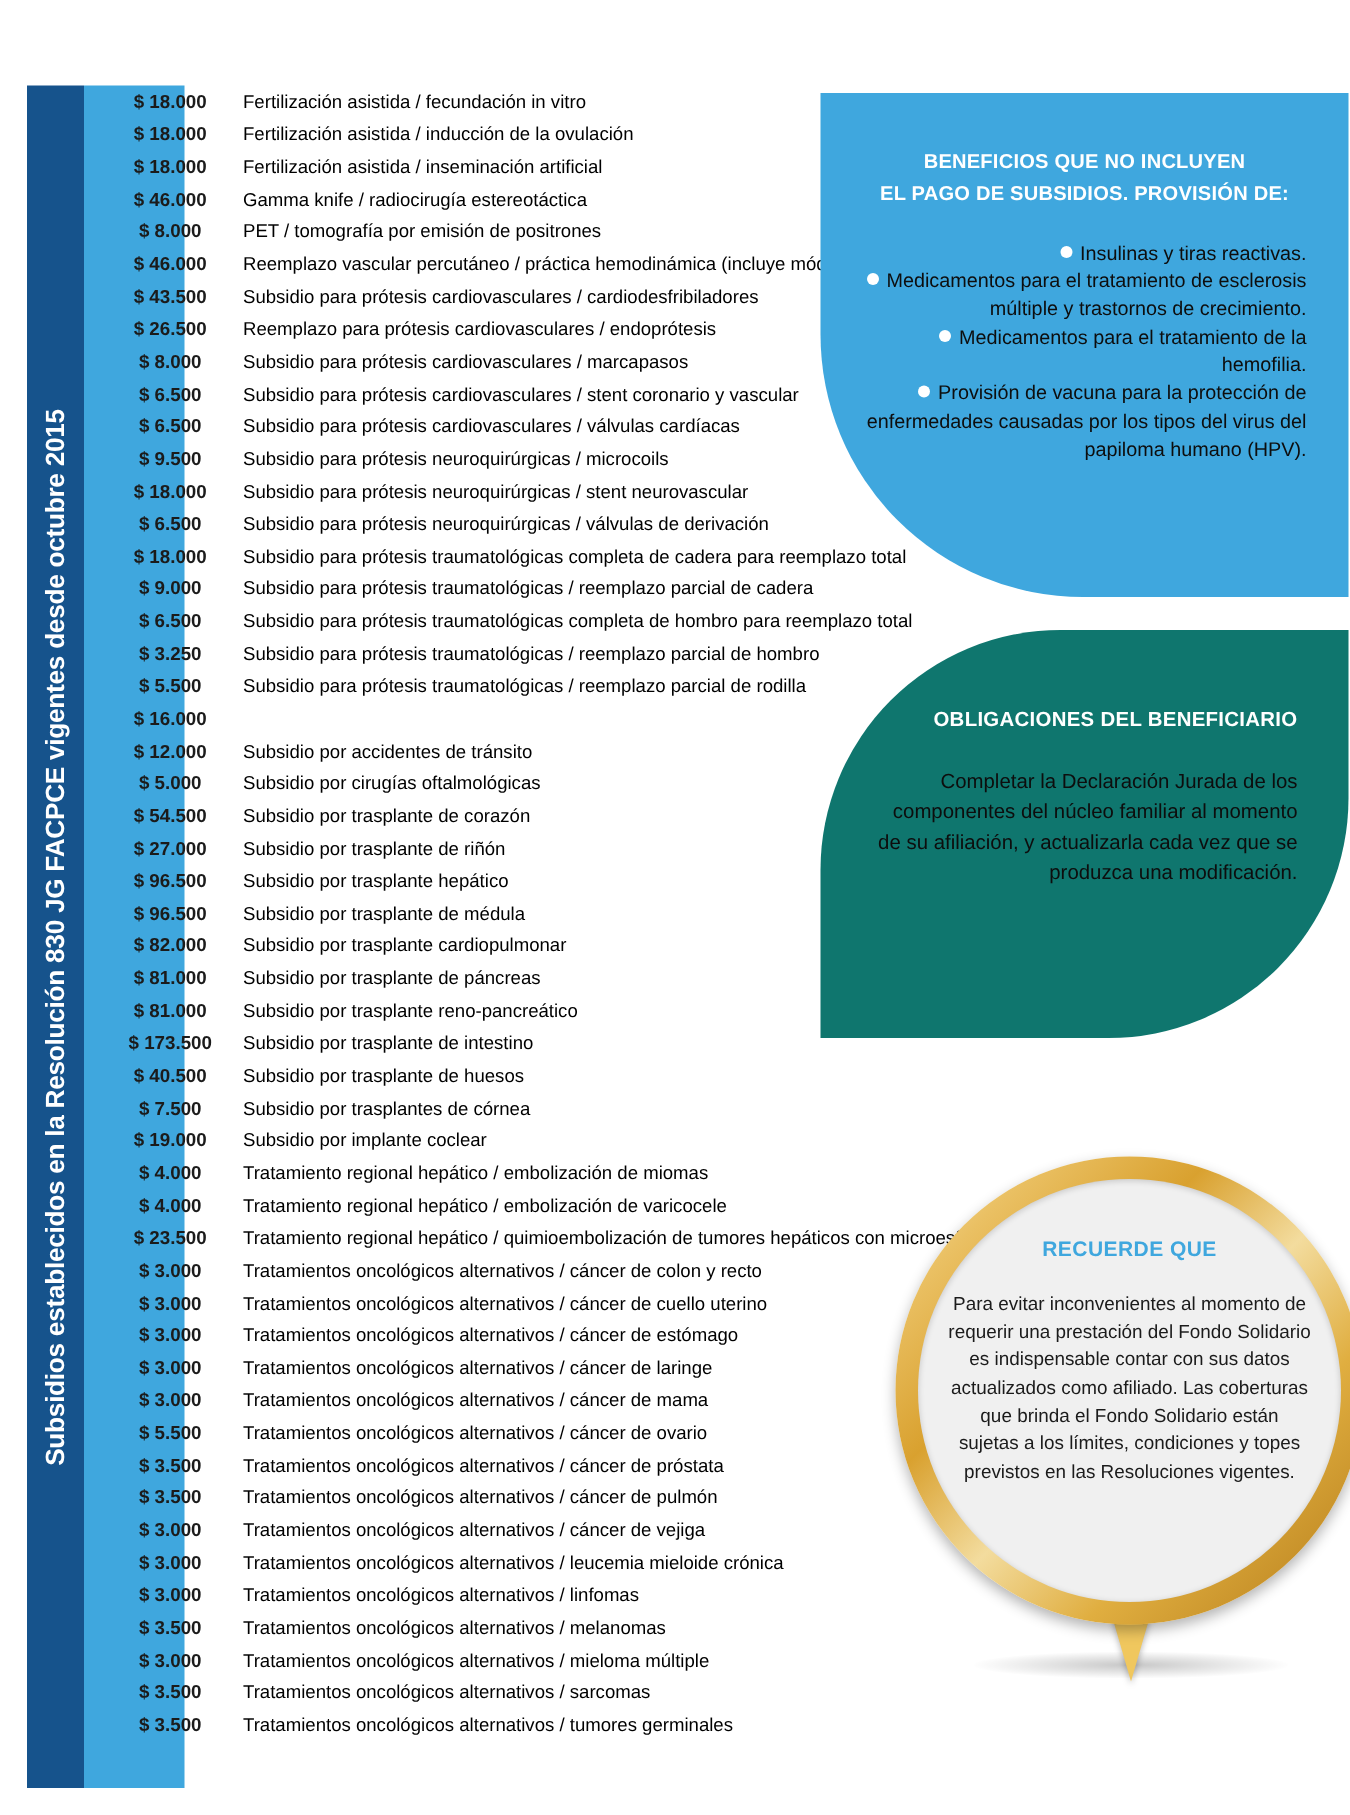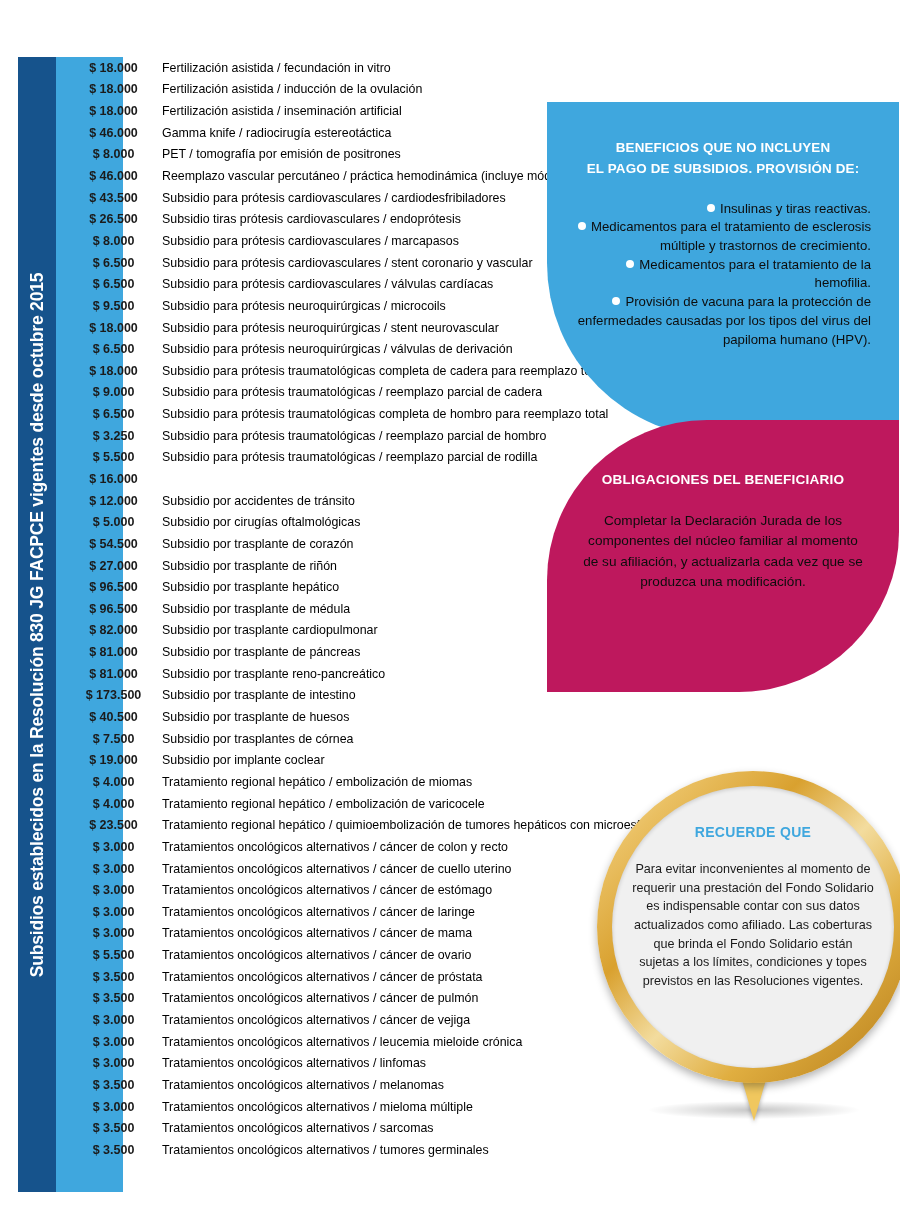--- a/index.html
+++ b/index.html
@@ -83,21 +83,20 @@
     position: absolute;
     left: 547px;
     top: 62px;
     width: 352px;
     height: 336px;
     background: #3FA7DE;
     border-radius: 0 0 0 175px;
     box-sizing: border-box;
     padding: 36px 28px 0 28px;
     text-align: center;
-    margin-top: 40px;
   }
   #panel-benefits .panel-title {
     color: #ffffff;
     font-weight: bold;
     font-size: 13.4px;
     line-height: 1.55;
     letter-spacing: 0.15px;
     margin-bottom: 20px;
   }
   .bullet-line {
@@ -116,25 +115,25 @@
     margin-right: 5px;
     vertical-align: 1px;
   }
 
   #panel-obligations {
     position: absolute;
     left: 547px;
     top: 420px;
     width: 352px;
     height: 272px;
-    background: #be185d;
+    background: #0f766e;
     border-radius: 160px 0 160px 0;
     box-sizing: border-box;
     padding: 52px 34px 0 34px;
-    text-align: center;
+    text-align: right;
   }
   #panel-obligations .panel-title {
     color: #ffffff;
     font-weight: bold;
     font-size: 13.6px;
     letter-spacing: 0.2px;
     margin-bottom: 24px;
   }
   #panel-obligations .panel-body {
     color: #0d0d0d;
@@ -253,21 +252,21 @@
     <div class="subsidy-row">
       <div class="subsidy-amount">$ 46.000</div>
       <div class="subsidy-desc">Reemplazo vascular percutáneo / práctica hemodinámica (incluye módulo TAVI)</div>
     </div>
     <div class="subsidy-row">
       <div class="subsidy-amount">$ 43.500</div>
       <div class="subsidy-desc">Subsidio para prótesis cardiovasculares / cardiodesfribiladores</div>
     </div>
     <div class="subsidy-row">
       <div class="subsidy-amount">$ 26.500</div>
-      <div class="subsidy-desc">Subsidio tiras prótesis cardiovasculares / endoprótesis</div>
+      <div class="subsidy-desc">Reemplazo para prótesis cardiovasculares / endoprótesis</div>
     </div>
     <div class="subsidy-row">
       <div class="subsidy-amount">$ 8.000</div>
       <div class="subsidy-desc">Subsidio para prótesis cardiovasculares / marcapasos</div>
     </div>
     <div class="subsidy-row">
       <div class="subsidy-amount">$ 6.500</div>
       <div class="subsidy-desc">Subsidio para prótesis cardiovasculares / stent coronario y vascular</div>
     </div>
     <div class="subsidy-row">

